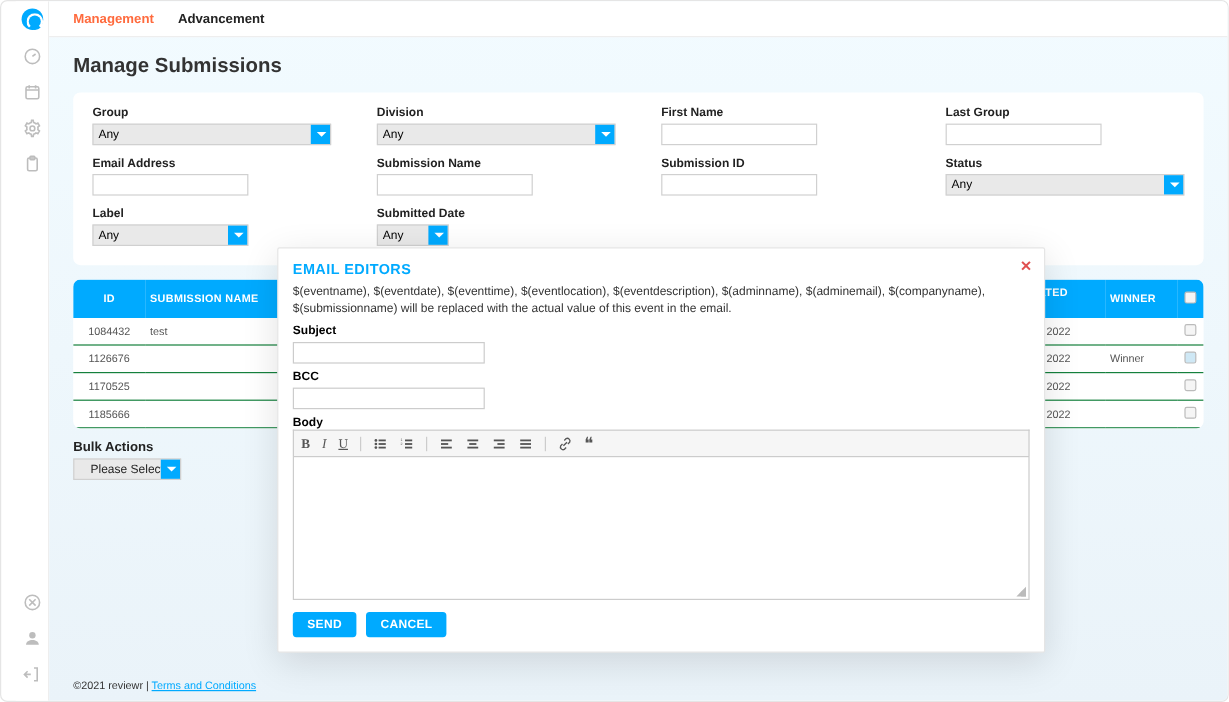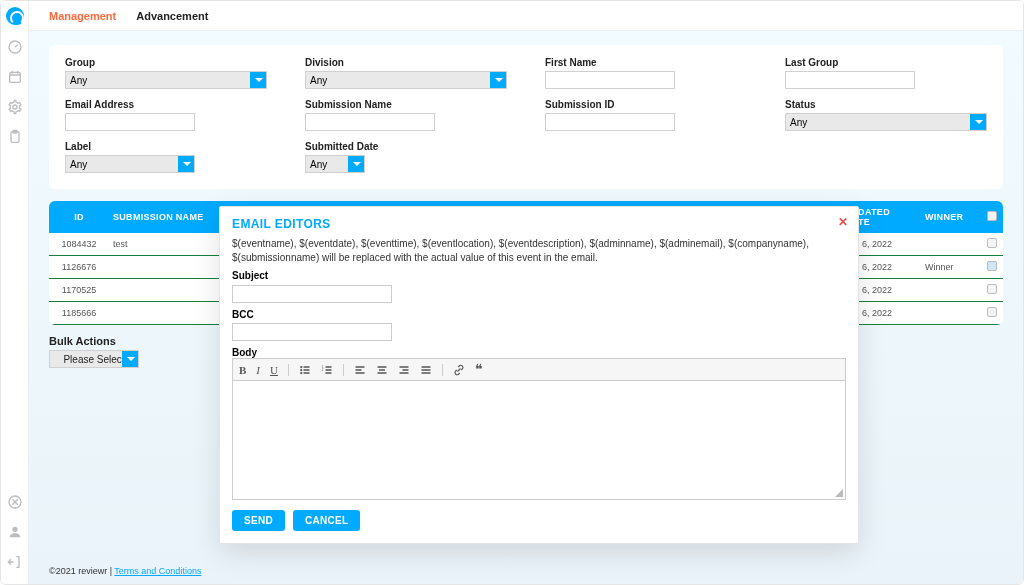--- a/index.html
+++ b/index.html
@@ -1,17 +1,17 @@
 <!DOCTYPE html>
 <html><head>
 <meta charset="utf-8">
 <style>
 * { box-sizing: border-box; margin: 0; padding: 0; }
 html, body { width: 1024px; height: 585px; font-family: -apple-system, BlinkMacSystemFont, "Segoe UI", Arial, sans-serif; overflow: hidden; background: #fff; }
-.app { display: flex; height: 585px; border: 1px solid #e5e5e5; border-radius: 6px; overflow: hidden; }
+.app { display: flex; height: 585px; border: 1px solid #e5e5e5; border-radius: 6px; overflow: hidden; padding-left: 12px; }
 
 
 .sidebar { width: 28px; background: #fff; border-right: 1px solid #eee; display: flex; flex-direction: column; align-items: center; padding-top: 6px; }
 .logo { width: 18px; height: 18px; background: #00aaff; border-radius: 50%; position: relative; margin-bottom: 14px; }
 .logo::after { content: ""; position: absolute; left: 4px; top: 4px; width: 10px; height: 10px; border: 2px solid #fff; border-bottom-color: #00aaff; border-radius: 50%; }
 .side-icon { width: 16px; height: 16px; color: #bdbdbd; margin-bottom: 14px; }
 .sidebar-spacer { flex: 1; }
 
 
 .main { flex: 1; display: flex; flex-direction: column; background: linear-gradient(#f2fbff, #eaf3f9); }
@@ -110,20 +110,21 @@
       </svg>
   </div>
 
   <div class="main">
     <div class="tabs">
       <span class="tab-active">Management</span>
       <span class="tab-inactive">Advancement</span>
     </div>
 
     <div class="content">
+      <h1>Manage Submissions</h1>
 
       <div class="panel">
         <div class="filters">
           <div class="field">
             <label>Group</label>
             <div class="sel wide">
                 <span>Any</span>
                 <span class="caret"></span>
               </div>
           </div>

